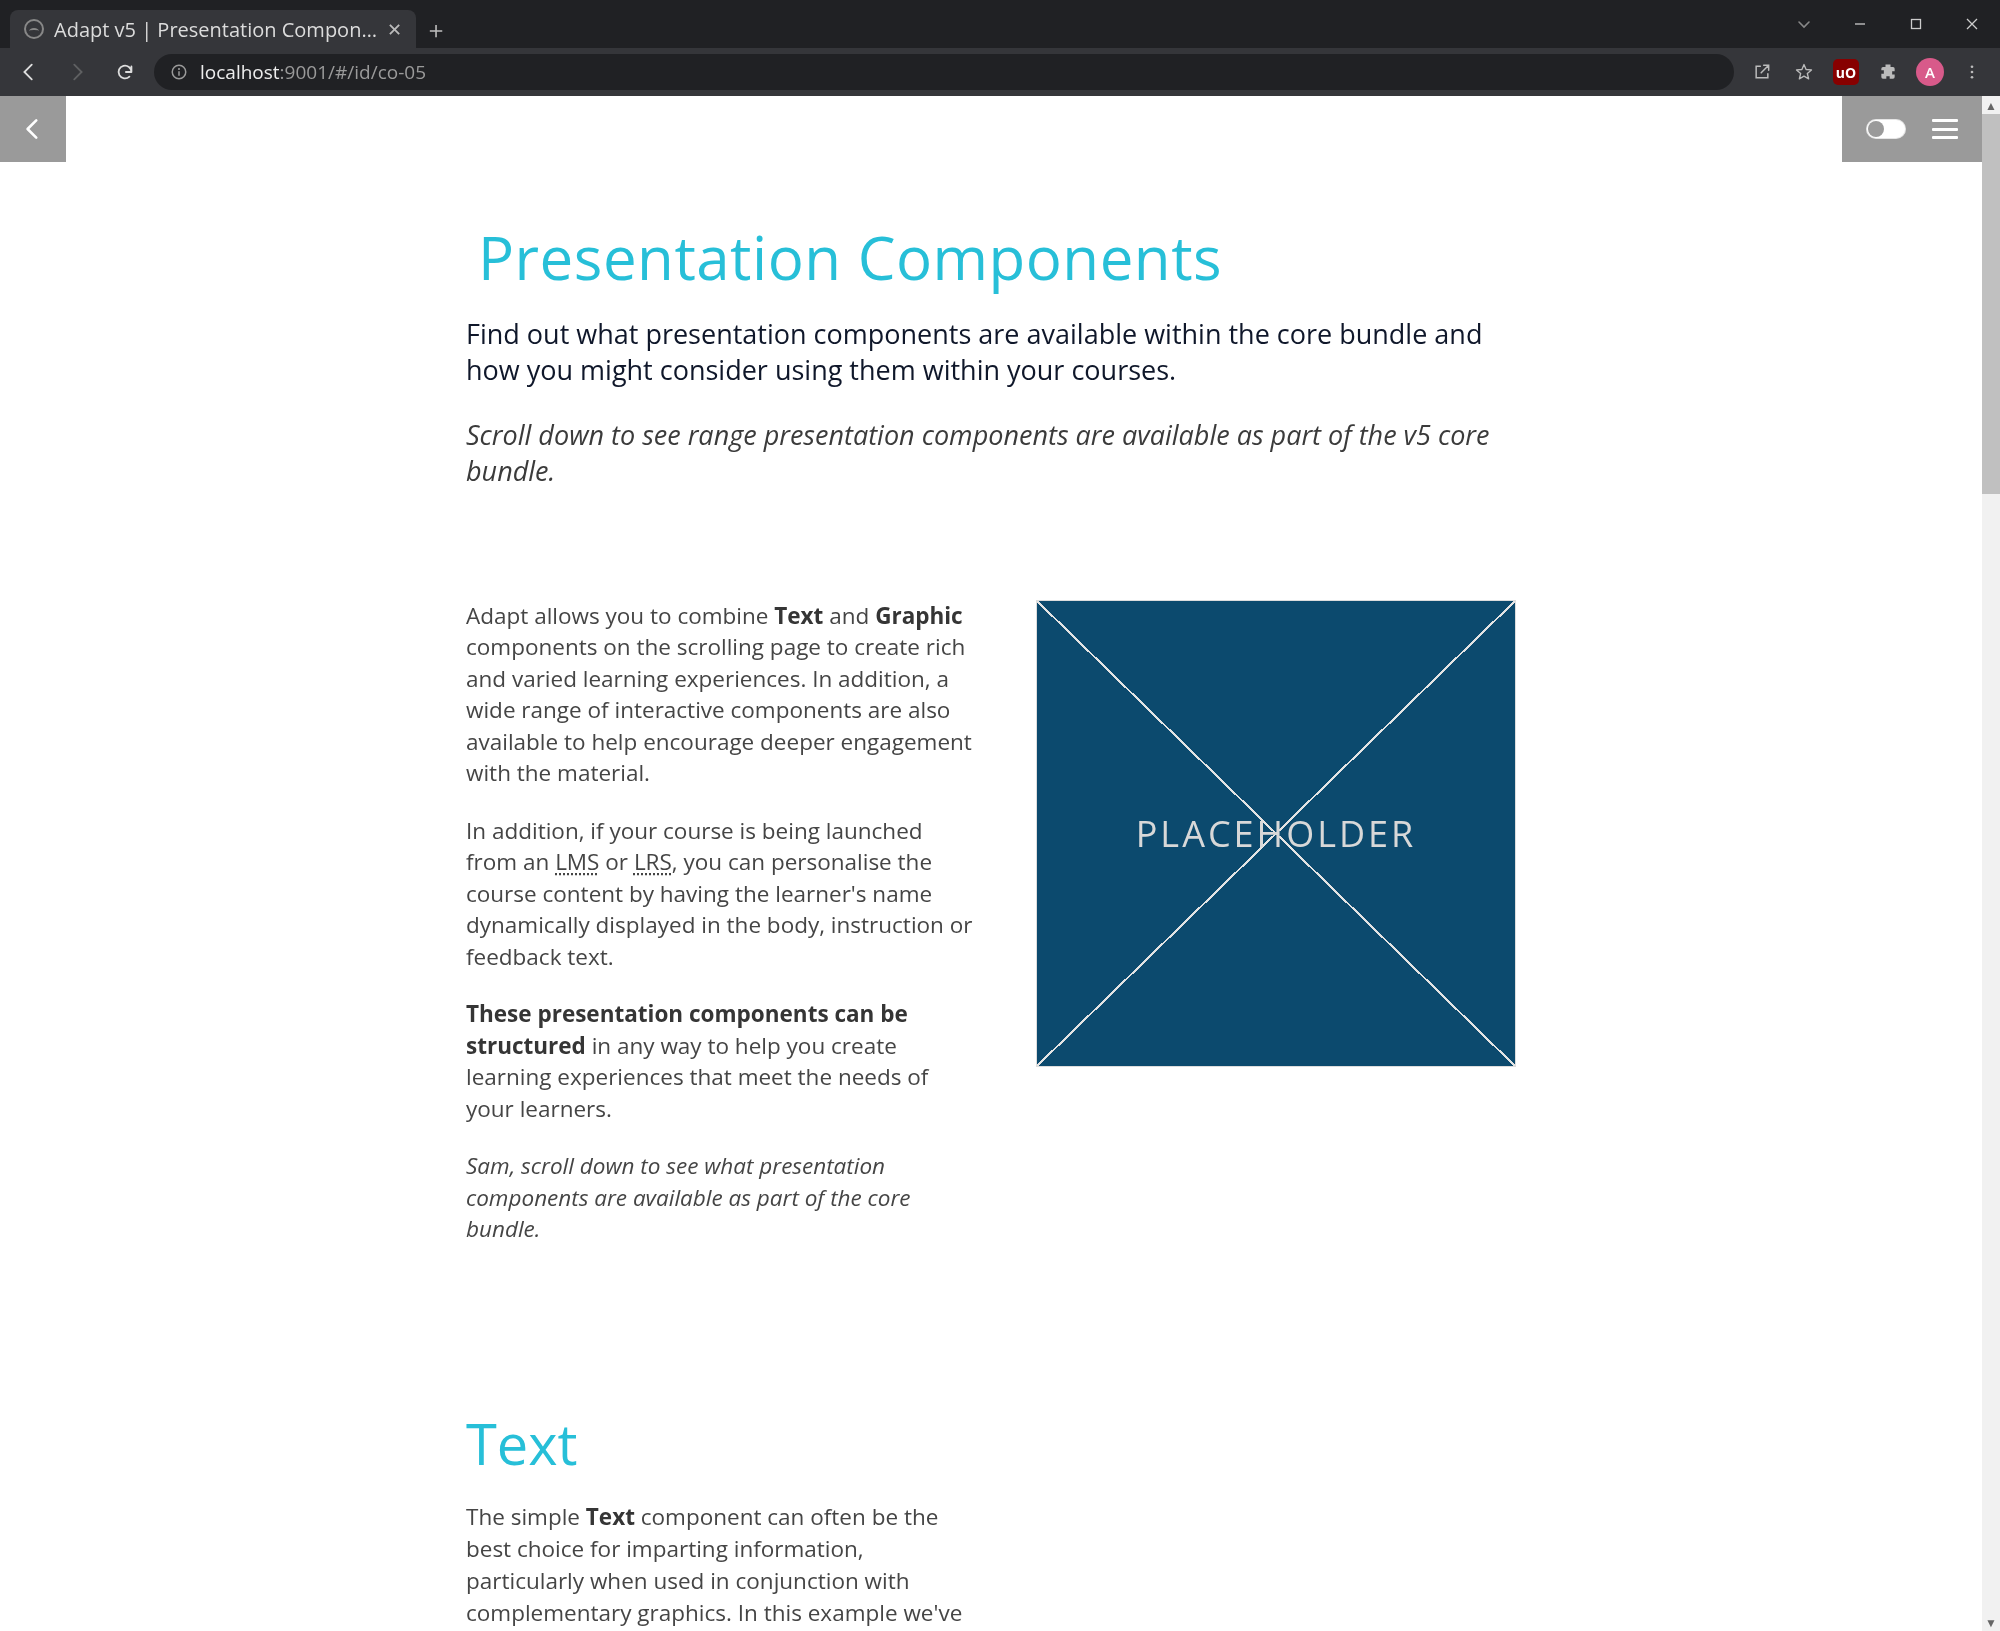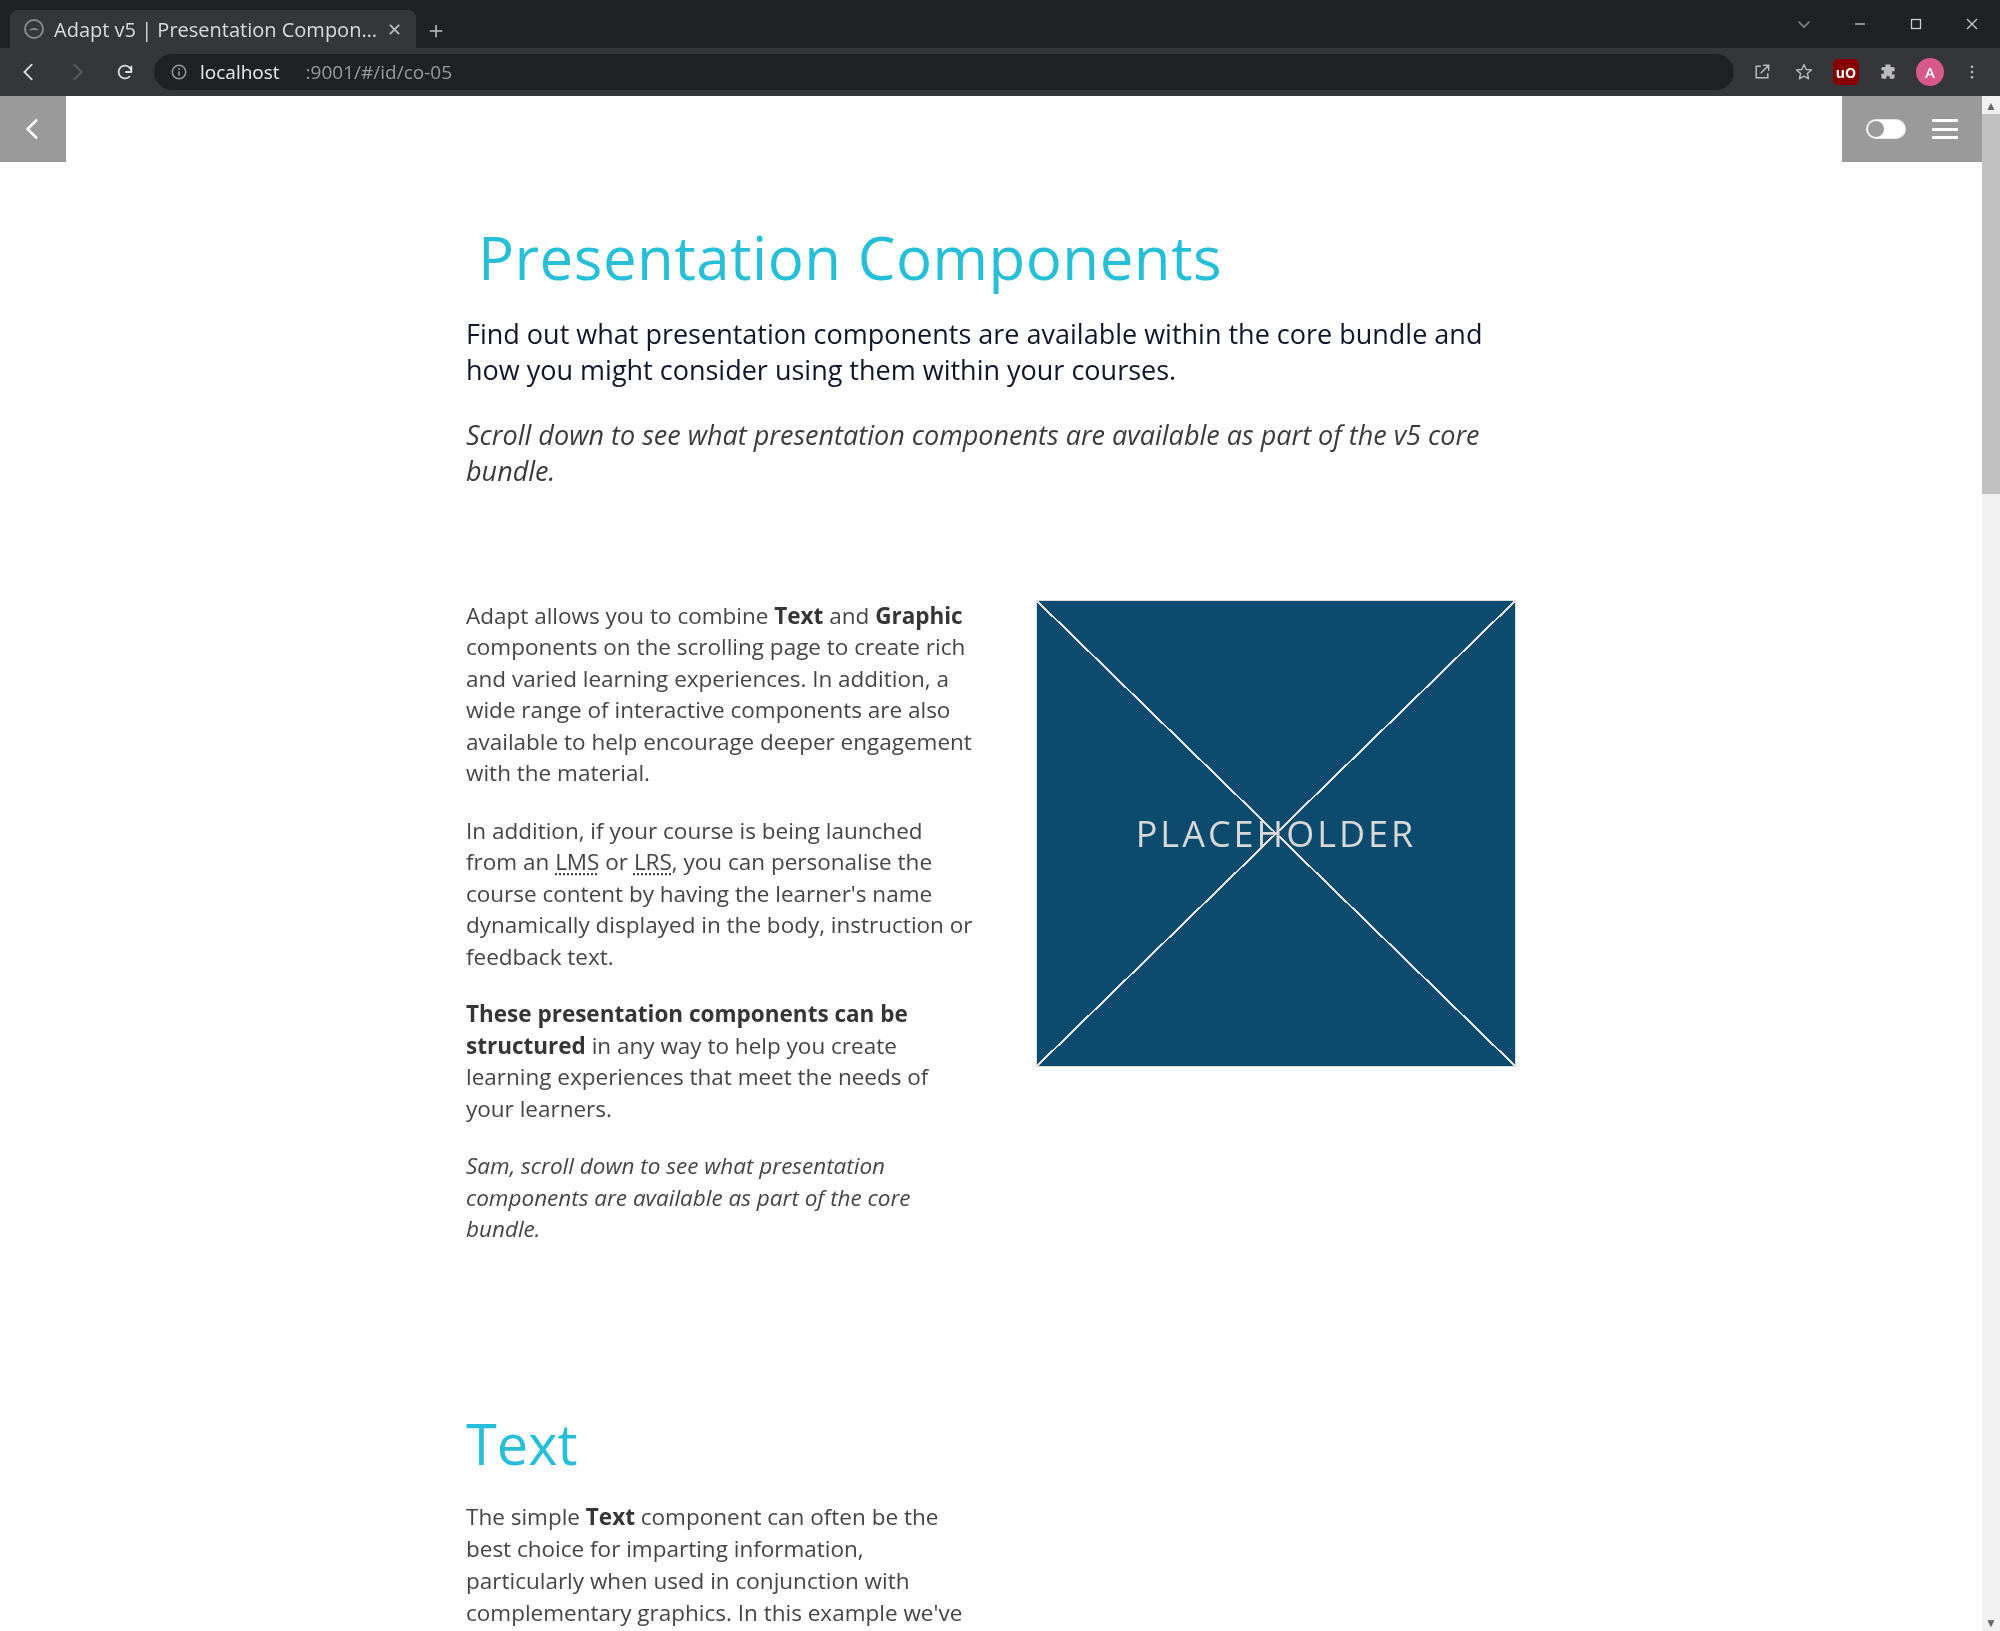--- a/index.html
+++ b/index.html
@@ -21,21 +21,21 @@
   .win-btn { width: 56px; height: 48px; display:flex; align-items:center; justify-content:center; color:#ccc; font-size:16px; cursor:pointer; }
   .chev-down { width:56px; height:48px; display:flex; align-items:center; justify-content:center; color:#888; font-size:20px; }
   
   
   .addrbar { height: 48px; background: #35363a; display:flex; align-items:center; padding: 0 10px; gap: 10px; }
   .nav-btn { width: 38px; height: 38px; display:flex; align-items:center; justify-content:center; color:#aaa; cursor:pointer; border-radius:50%; }
   .nav-btn.disabled { color:#5f6062; }
   .omnibox { flex:1; height: 36px; background: #202124; border-radius: 18px; display:flex; align-items:center; padding: 0 16px; gap: 12px; color:#bdbdbd; font-size: 19px; }
   .omnibox .lock { color:#9a9a9a; }
   .omnibox .host { color:#ededed; }
-  .omnibox .path { color:#9a9a9a;margin-left:26px; }
+  .omnibox .path { color:#9a9a9a; }
   .addr-right { display:flex; align-items:center; gap: 6px; }
   .addr-icon { width:36px; height:36px; display:flex; align-items:center; justify-content:center; color:#bbb; cursor:pointer; }
   .ublock { width:26px; height:26px; background:#870000; border-radius:5px; display:flex; align-items:center; justify-content:center; color:#fff; font-size:14px; font-weight:bold; }
   .avatar { width:28px; height:28px; border-radius:50%; background:#d85a8a; color:#fff; display:flex; align-items:center; justify-content:center; font-size:15px; font-weight:600; }
   
   
   .viewport { position:absolute; top:96px; left:0; right:0; bottom:0; background:#fff; }
   
   
   .nav-back { position:absolute; top:0; left:0; width:66px; height:66px; background:#9a9a9a; display:flex; align-items:center; justify-content:center; color:#fff; cursor:pointer; }
@@ -173,21 +173,21 @@
     </div>
   </div>
 
   <div class="viewport">
 
     <div class="page">
       <div class="container">
 
         <h1 class="h1">Presentation Components</h1>
         <p class="lead">Find out what presentation components are available within the core bundle and how you might consider using them within your courses.</p>
-        <p class="instr">Scroll down to see what presentation components are available as part of the v5 core bundle.</p>
+        <p class="instr">Scroll down to see range presentation components are available as part of the v5 core bundle.</p>
 
         <div class="block">
           <div class="col-text">
             <p>
               <span>Adapt allows you to combine </span><b>Text</b><span> and </span><b>Graphic</b><span> components on the scrolling page to create rich and varied learning experiences. In addition, a wide range of interactive components are also available to help encourage deeper engagement with the material.</span>
             </p>
             <p>
               <span>In addition, if your course is being launched from an </span><span class="ul">LMS</span><span> or </span><span class="ul">LRS</span><span>, you can personalise the course content by having the learner's name dynamically displayed in the body, instruction or feedback text.</span>
             </p>
             <p>

